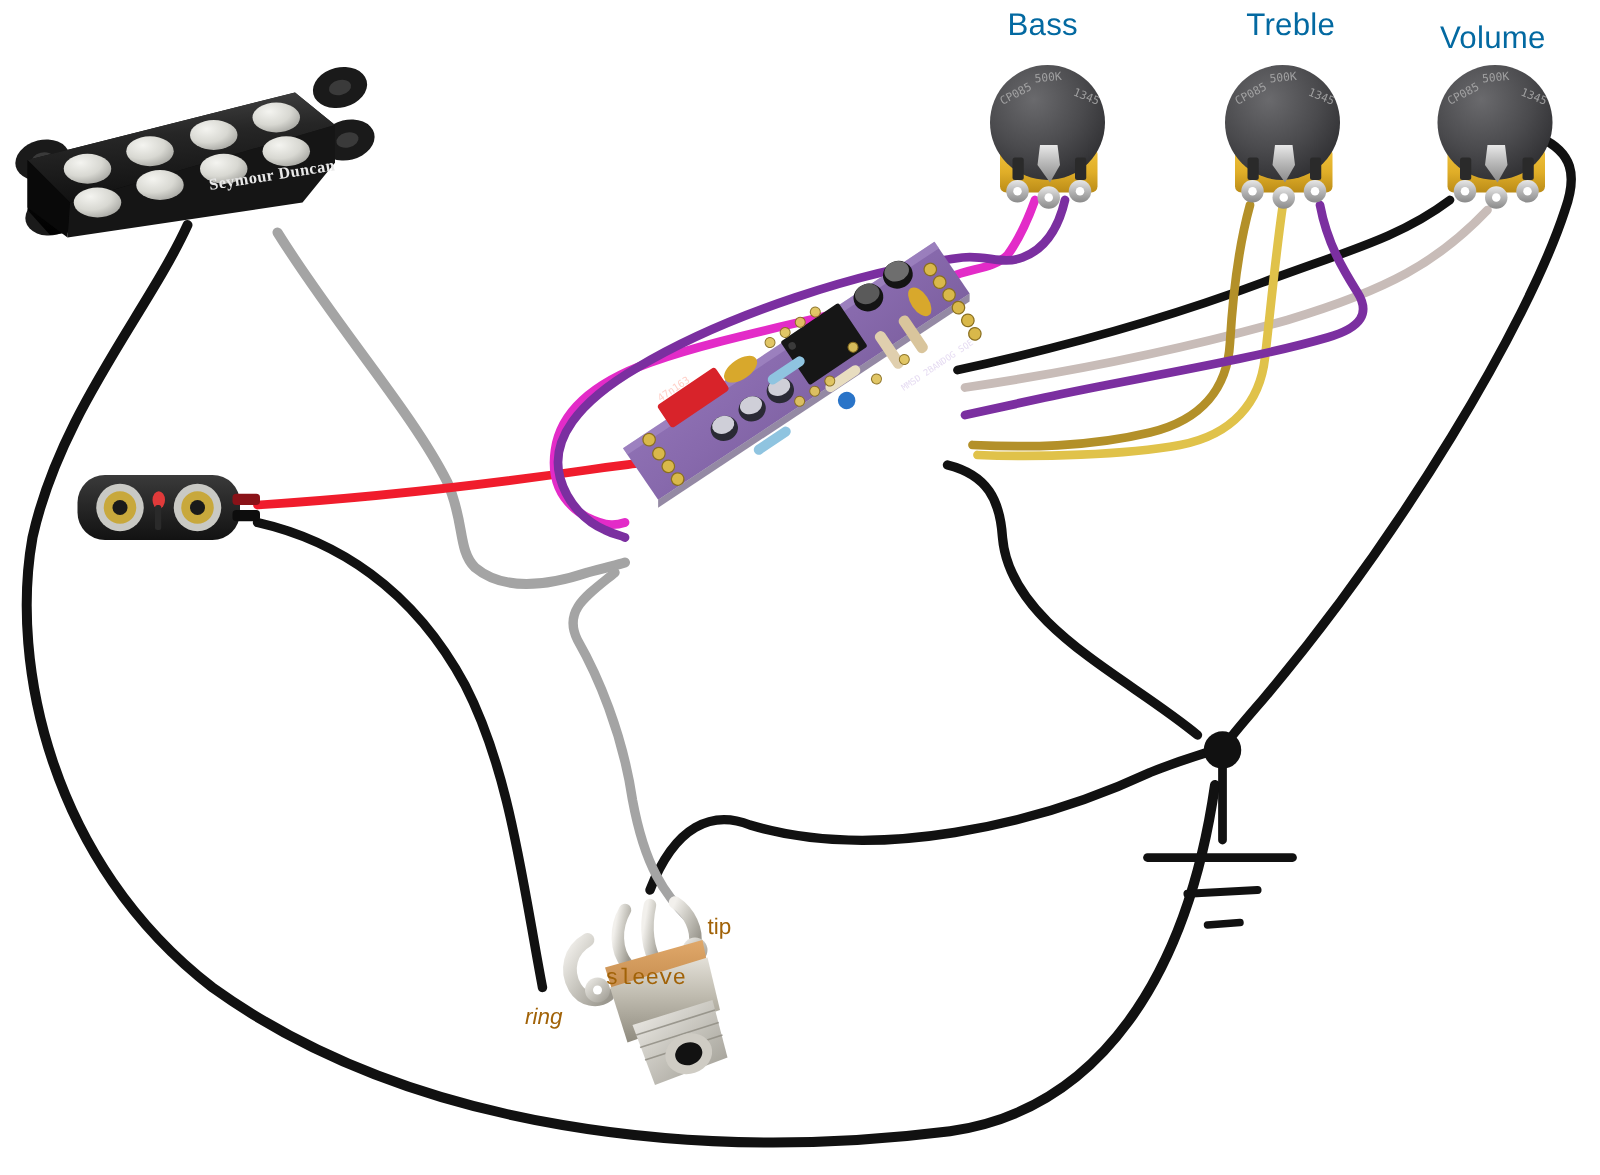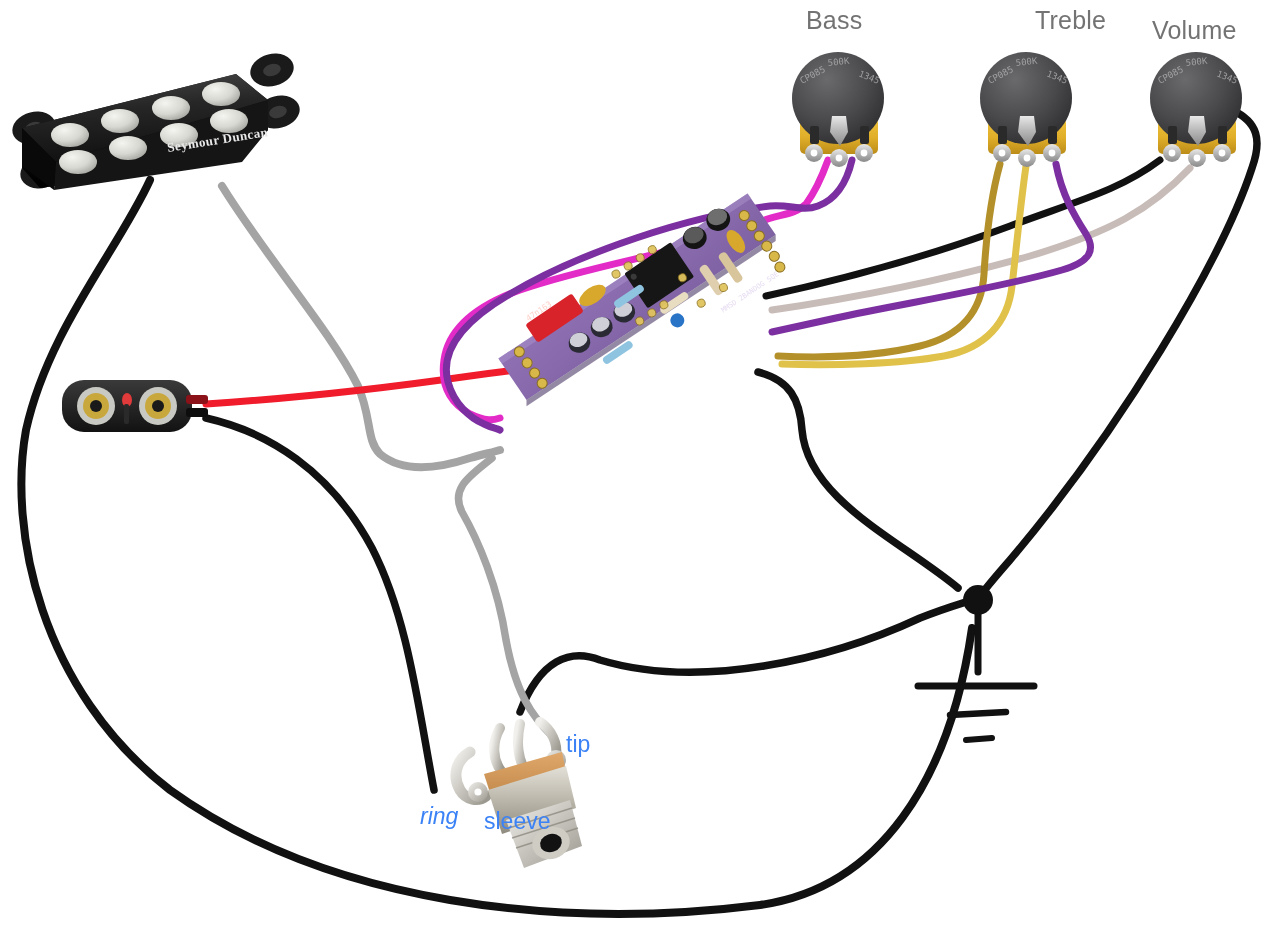--- a/index.html
+++ b/index.html
@@ -1,23 +1,23 @@
 <!DOCTYPE html>
 <html><head>
 <meta charset="utf-8">
 <title>Bass Preamp Wiring Diagram</title>
 <style>
   html,body{margin:0;padding:0;background:#ffffff;}
   body{width:1280px;height:940px;position:relative;overflow:hidden;
        font-family:"Liberation Sans","DejaVu Sans",sans-serif;}
   #stage{position:absolute;left:0;top:0;width:1280px;height:940px;background:#fff;}
   svg.layer{position:absolute;left:0;top:0;width:1280px;height:940px;}
-  .lbl{position:absolute;color:#737373;font-weight:400;white-space:nowrap;}
+  .lbl{position:absolute;color:#0369a1;font-weight:400;white-space:nowrap;}
   .pot-label{font-size:25px;letter-spacing:.2px;}
-  .jack-label{font-size:23px;color:#3b82f6;}
+  .jack-label{font-size:18px;color:#a16207;}
 </style>
 </head>
 <body>
 
 <div id="stage">
 
   <svg class="layer" viewBox="0 0 1280 940">
     <defs>
       <radialGradient id="potFace" cx="38%" cy="30%" r="80%">
         <stop offset="0%" stop-color="#6a6a6d"></stop>
@@ -311,20 +311,20 @@
         <path d="M509,828 L572,808"></path>
           <path d="M512,838 L575,818"></path>
           <path d="M516,848 L578,828"></path>
       </g>
       <ellipse cx="551" cy="843" rx="19" ry="16" fill="#cfccc4" transform="rotate(-18 551 843)"></ellipse>
       <ellipse cx="551" cy="843" rx="11" ry="9" fill="#121212" transform="rotate(-18 551 843)"></ellipse>
     </g>
   </svg>
 
   <div class="lbl pot-label" style="left:806px;top:6px;">Bass</div>
-  <div class="lbl pot-label" style="left:1035px;top:6px;">Treble</div>
+  <div class="lbl pot-label" style="left:997px;top:6px;">Treble</div>
   <div class="lbl pot-label" style="left:1152px;top:16px;">Volume</div>
 
   <div class="lbl jack-label" style="left:566px;top:731px;">tip</div>
-  <div class="lbl jack-label" style="left:484px;top:808px;">sleeve</div>
+  <div class="lbl jack-label" style="left:484px;top:773px;font-family:Liberation Mono, monospace;">sleeve</div>
   <div class="lbl jack-label" style="left:420px;top:803px;font-style:italic;">ring</div>
 
 </div>
 
 </body></html>

